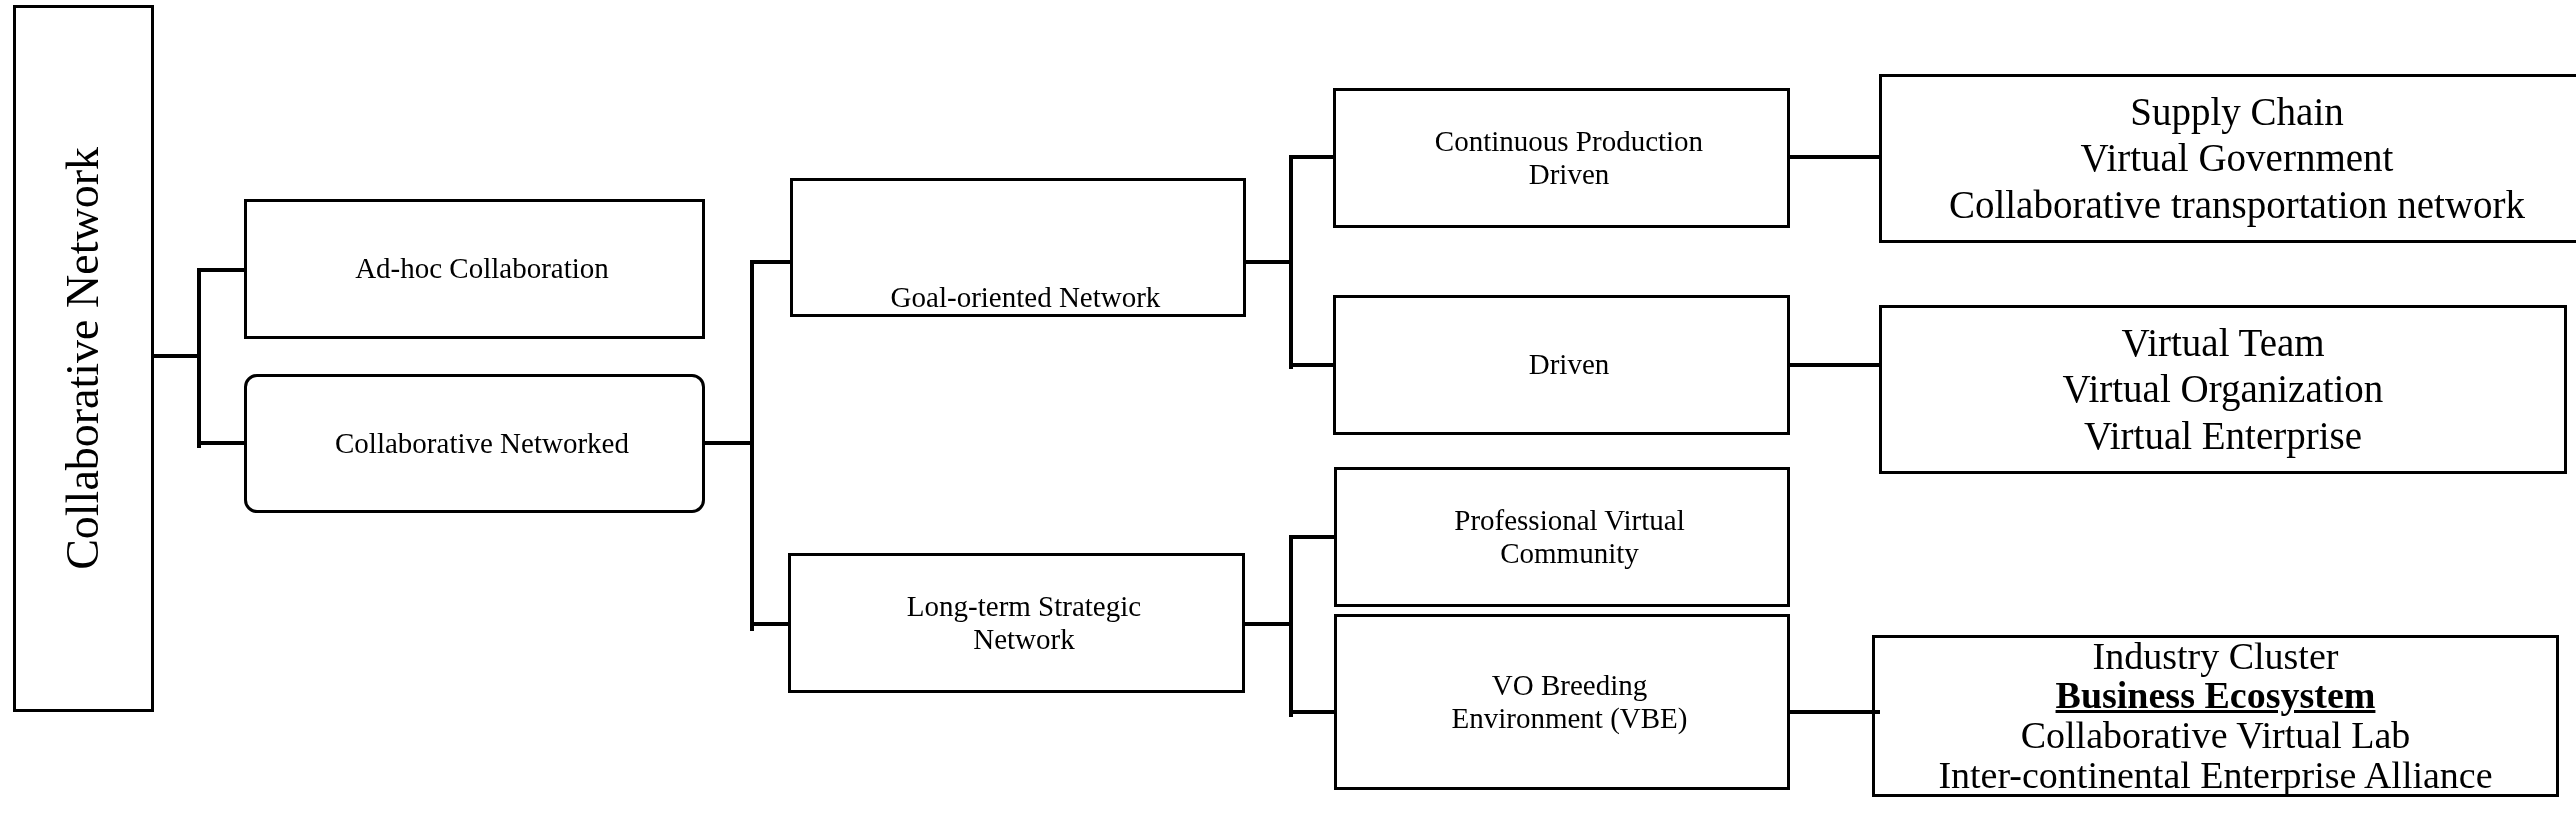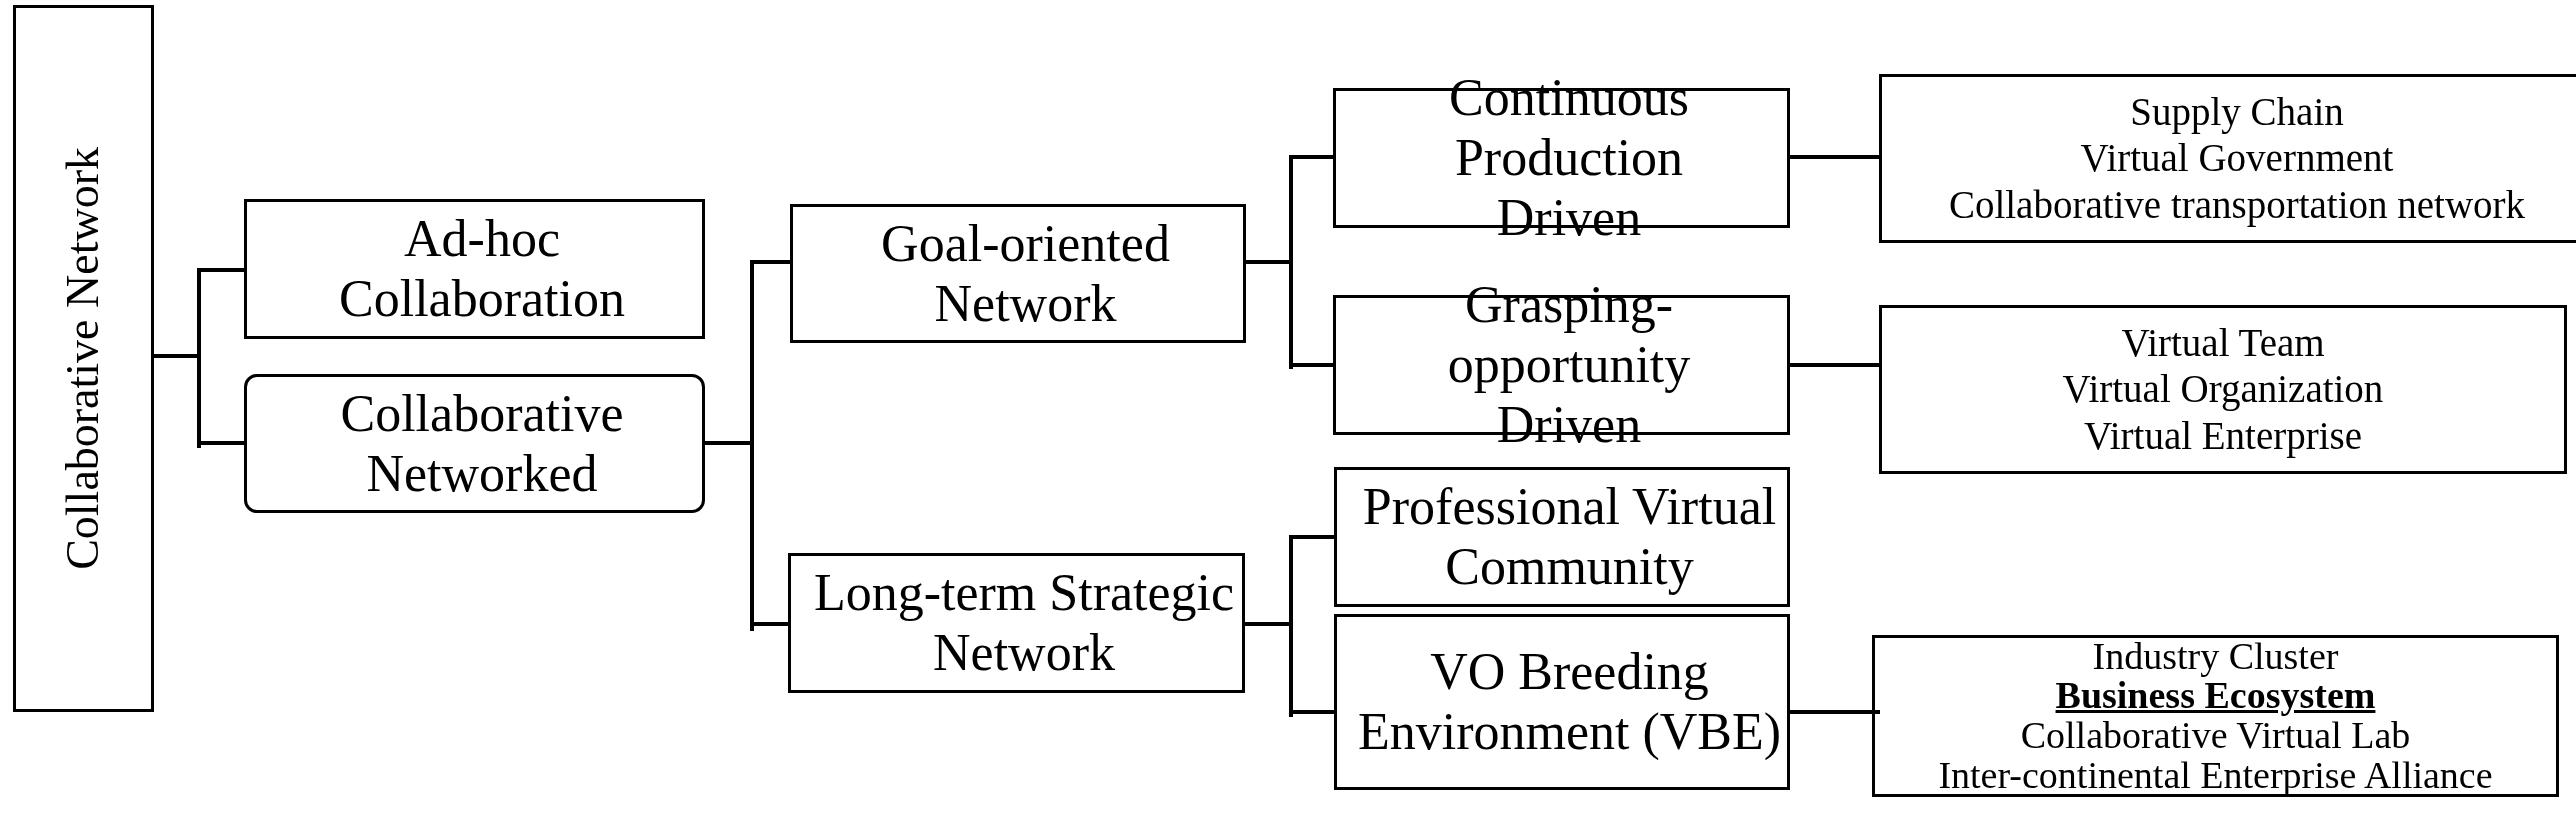--- a/index.html
+++ b/index.html
@@ -21,21 +21,21 @@
     box-sizing:border-box;
     border:3.6px solid var(--line);
     background:var(--bg);
     display:flex;
     flex-direction:column;
     align-items:center;
     justify-content:center;
     text-align:center;
     line-height:1.15;
   }
-  .node{font-size:52px;padding-left:15px;}
+  .node{font-size:29px;padding-left:15px;}
   .leaf{font-size:39px;line-height:1.18;}
   .leaf-tight{font-size:38px;line-height:1.04;}
   .root-box{font-size:46px;}
   .vtext{
     transform:rotate(-90deg);
     white-space:nowrap;
   }
   .hline,.vline{position:absolute;background:var(--line);}
   .hline{height:4.3px;}
   .vline{width:4.3px;}
@@ -53,41 +53,40 @@
   <div class="box node" style="left:244px;top:199px;width:461px;height:140px;">
     <span>Ad-hoc Collaboration</span>
   </div>
 
   <div class="box node" style="left:244px;top:374px;width:461px;height:139px;border-radius:13px;">
     <div>
         <div>Collaborative Networked</div>
       </div>
   </div>
 
-  <div class="box node" style="left:790px;top:204px;width:456px;height:139px;">
+  <div class="box node" style="left:790px;top:178px;width:456px;height:139px;justify-content:flex-end;">
     <span>Goal-oriented Network</span>
   </div>
 
   <div class="box node" style="left:788px;top:553px;width:457px;height:140px;">
     <div>
         <div>Long-term Strategic</div>
         <div>Network</div>
       </div>
   </div>
 
   <div class="box node" style="left:1333px;top:88px;width:457px;height:140px;">
     <div>
         <div>Continuous Production</div>
         <div>Driven</div>
       </div>
   </div>
 
   <div class="box node" style="left:1333px;top:295px;width:457px;height:140px;">
     <div>
-        <div>Grasping-opportunity</div>
         <div>Driven</div>
       </div>
   </div>
 
   <div class="box node" style="left:1334px;top:467px;width:456px;height:140px;">
     <div>
         <div>Professional Virtual</div>
         <div>Community</div>
       </div>
   </div>

